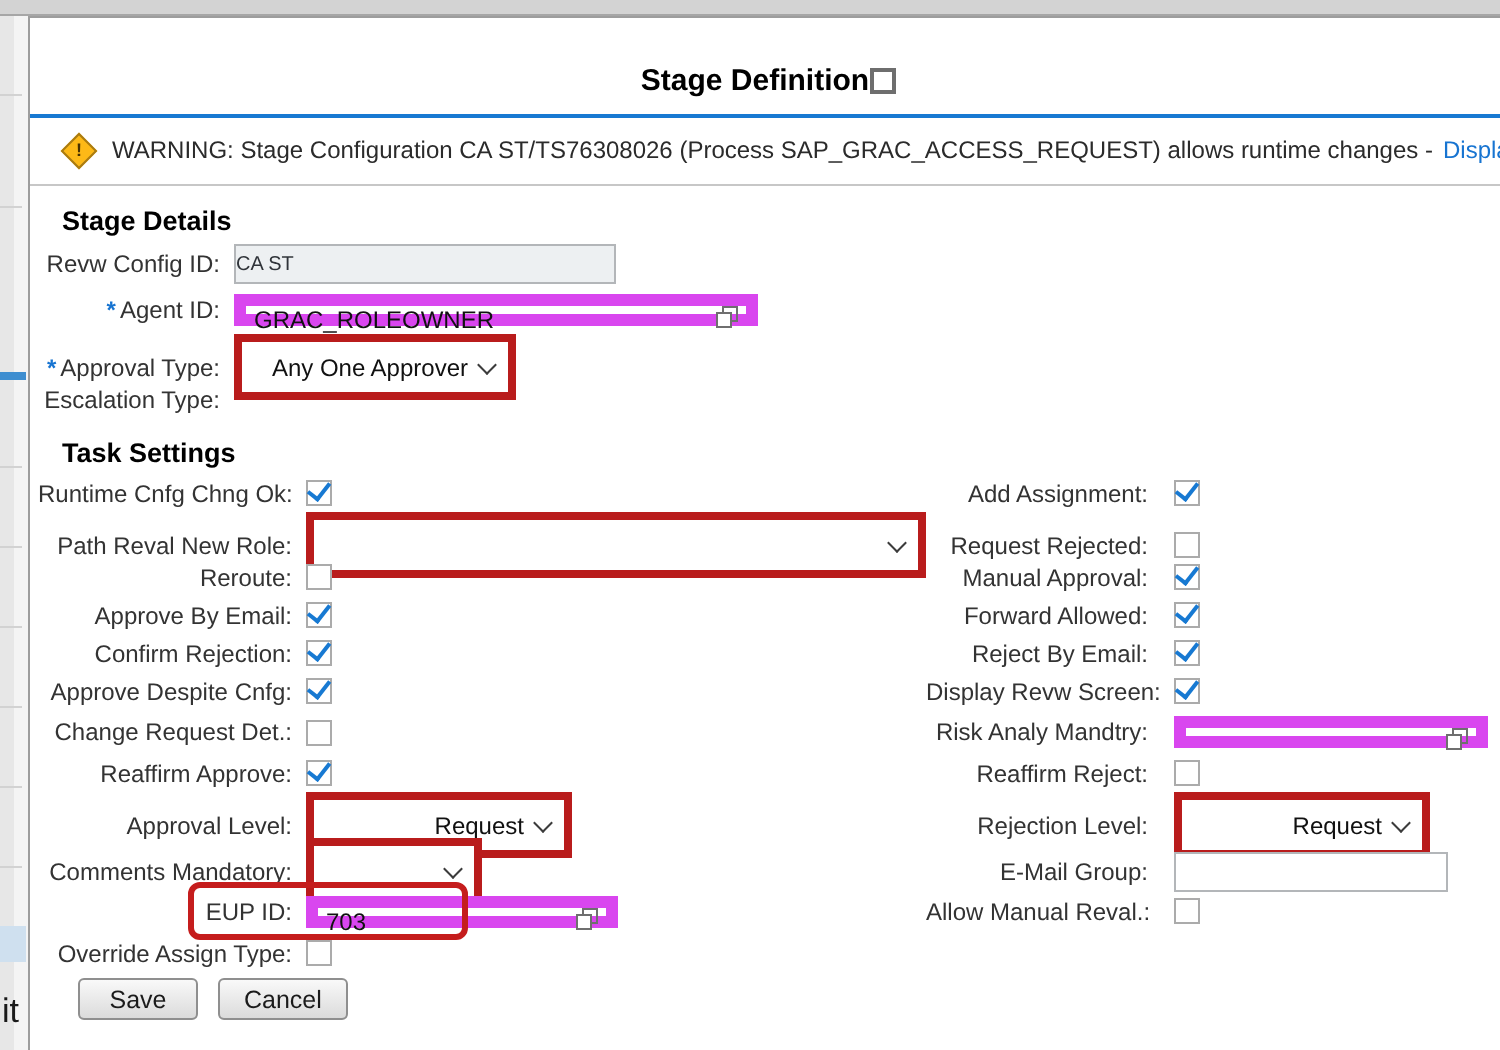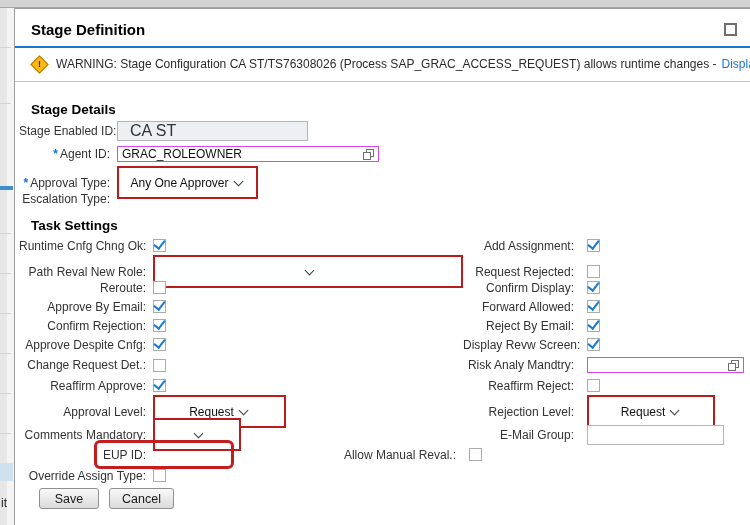--- a/index.html
+++ b/index.html
@@ -5,65 +5,65 @@
   html,body{margin:0;padding:0;background:#fff;}
   .page{position:relative;width:750px;height:525px;overflow:hidden;background:#fff;
         font-family:"Liberation Sans",sans-serif;-webkit-font-smoothing:antialiased;}
   .top-strip{position:absolute;left:0;top:0;width:750px;height:8px;background:#d3d3d3;
              border-bottom:1px solid #a6a6a6;box-sizing:border-box;}
   .left-strip{position:absolute;left:0;top:8px;width:14px;height:517px;
               background:linear-gradient(90deg,#e7e7e7 0,#e7e7e7 7px,#f4f4f4 7px,#f4f4f4 14px);}
   .ls-line{position:absolute;left:0;width:11px;height:1px;background:#d2d2d2;}
   .ls-blue{position:absolute;left:0;width:13px;height:4px;background:#3e8ed0;}
   .ls-sel{position:absolute;left:0;width:13px;height:18px;background:#cfe0ef;}
-  .ls-text{position:absolute;left:1px;font-size:12px;color:#1a1a1a;}
+  .ls-text{position:absolute;left:1px;font-size:17px;color:#1a1a1a;}
 
   .dialog{position:absolute;left:14px;top:8px;width:736px;height:517px;background:#fff;
           border-left:1px solid #9d9d9d;border-top:1px solid #9d9d9d;box-sizing:border-box;}
 
-  .title-row{display:flex;justify-content:space-between;align-items:center;
-             padding:8px 10px 5px 16px;height:24px;box-sizing:content-box;}
+  .title-row{display:flex;justify-content:center;align-items:center;
+             padding:19px 10px 5px 16px;height:24px;box-sizing:content-box;}
   .title-row h1{font-size:15px;font-weight:bold;margin:0;color:#000;}
   .max-icon{width:9px;height:9px;border:2px solid #6e6e6e;margin-right:3px;cursor:pointer;}
 
   .accent{height:2px;background:#1779d2;}
 
   .warning-bar{display:flex;align-items:center;gap:5px;padding:9px 16px 10px 16px;
                border-bottom:1px solid #c7c7c7;font-size:12px;color:#2b2b2b;white-space:nowrap;}
   .warn-icon{width:11px;height:11px;transform:rotate(45deg);background:#fdb917;
              border:1px solid #a97b12;display:flex;align-items:center;justify-content:center;
              flex:none;margin:0 5px 0 2px;}
   .warn-icon i{transform:rotate(-45deg);font-style:normal;font-weight:bold;font-size:9px;
                color:#473000;line-height:1;}
   .help-link{color:#1774d1;cursor:pointer;text-decoration:none;}
 
   .section-heading{font-size:13.5px;font-weight:bold;color:#000;margin:0;padding-left:16px;}
-  .sh1{margin-top:20px;}
+  .sh1{margin-top:10px;}
   .sh2{margin-top:8px;}
 
   .sd-grid,.ts-grid{padding-left:4px;margin-top:3px;}
   .sdrow{display:grid;grid-template-columns:98px 1fr;align-items:center;}
   .trow{display:grid;grid-template-columns:134px 310px 118px 1fr;align-items:center;position:relative;}
   .h17{height:17px}.h19{height:19px}.h22{height:22px}.h23{height:23px}.h24{height:24px}.h25{height:25px}
 
   .lbl{font-size:12px;color:#333;text-align:right;padding-right:7px;white-space:nowrap;overflow:hidden;}
   .req{color:#1774d1;font-weight:bold;margin-right:2px;}
 
-  .tf{height:20px;border:1px solid #b3b6b9;background:#fff;font-size:16px;color:#111;
-      padding:0 12px;box-sizing:border-box;font-family:inherit;}
+  .tf{height:20px;border:1px solid #b3b6b9;background:#fff;font-size:10px;color:#111;
+      padding:0 0;box-sizing:border-box;font-family:inherit;}
   .tf.readonly{background:#edf0f2;color:#30343a;}
-  .wrap{display:flex;align-items:center;border:1px solid #d946ef;height:16px;
+  .wrap{display:flex;align-items:flex-start;border:6px solid #d946ef;height:16px;
         box-sizing:border-box;background:#fff;}
   .wrap input{border:none;outline:none;flex:1;min-width:0;font-size:12px;color:#111;
               padding:0 4px;font-family:inherit;background:transparent;}
   .vh{flex:none;width:11px;height:11px;position:relative;margin-right:4px;cursor:pointer;}
   .vh::before{content:"";position:absolute;right:0;top:0;width:6px;height:6px;border:1px solid #6f6f6f;}
   .vh::after{content:"";position:absolute;left:0;bottom:0;width:6px;height:6px;border:1px solid #6f6f6f;background:#fff;}
 
-  .dd{display:flex;align-items:center;justify-content:center;border:2px solid #b91c1c;
+  .dd{display:flex;align-items:center;justify-content:flex-end;border:4px solid #b91c1c;
       height:33px;box-sizing:border-box;background:#fff;padding:0 7px 0 4px;font-size:12px;
       color:#111;cursor:pointer;}
   .chev{width:6px;height:6px;border-right:1.6px solid #3c3c3c;border-bottom:1.6px solid #3c3c3c;
         transform:rotate(45deg);margin-top:-3px;flex:none;margin-left:6px;}
 
   .cb{width:13px;height:13px;border:1px solid #ababab;background:#fff;display:inline-block;
       position:relative;box-sizing:border-box;cursor:pointer;}
   .cb[data-checked="true"]::after{content:"";position:absolute;left:2px;top:-2px;width:5px;
       height:9px;border-right:2px solid #1779d2;border-bottom:2px solid #1779d2;transform:rotate(38deg);}
   .c4{margin-left:6px;}
@@ -110,21 +110,21 @@
           <i>!</i>
         </span>
       <span>WARNING: Stage Configuration CA ST/TS76308026 (Process SAP_GRAC_ACCESS_REQUEST) allows runtime changes -</span>
       <a class="help-link">Display Help</a>
     </div>
 
     <h2 class="section-heading sh1">Stage Details</h2>
 
     <div class="sd-grid">
       <div class="sdrow h22">
-        <span class="lbl">Stage Enabled ID:</span>
+        <span class="lbl">Revw Config ID:</span>
         <input class="tf readonly" style="width: 191px;" readonly="" value="CA ST">
       </div>
       <div class="sdrow h24">
         <span class="lbl"><span class="req">*</span><span>Agent ID:</span></span>
         <div class="wrap" style="width:262px">
           <input value="GRAC_ROLEOWNER" style="">
           <span class="vh"></span>
         </div>
       </div>
       <div class="sdrow h22">
@@ -156,21 +156,21 @@
           <span></span>
           <span class="chev"></span>
         </div>
         <span class="lbl">Request Rejected:</span>
         <span class="cb c4" data-checked="false"></span>
       </div>
 
       <div class="trow h19">
         <span class="lbl">Reroute:</span>
         <span class="cb" data-checked="false"></span>
-        <span class="lbl">Confirm Display:</span>
+        <span class="lbl">Manual Approval:</span>
         <span class="cb c4" data-checked="true"></span>
       </div>
 
       <div class="trow h19">
         <span class="lbl">Approve By Email:</span>
         <span class="cb" data-checked="true"></span>
         <span class="lbl">Forward Allowed:</span>
         <span class="cb c4" data-checked="true"></span>
       </div>
 
@@ -224,20 +224,24 @@
           <span></span>
           <span class="chev"></span>
         </div>
         <span class="lbl">E-Mail Group:</span>
         <input class="tf c4" style="width: 137px;" value="">
       </div>
 
       <div class="trow h25">
         <div class="red-box"></div>
         <span class="lbl">EUP ID:</span>
+        <div class="wrap" style="width:156px">
+          <input value="703" style="">
+          <span class="vh"></span>
+        </div>
         <span class="lbl">Allow Manual Reval.:</span>
         <span class="cb c4" data-checked="false"></span>
       </div>
 
       <div class="trow h17">
         <span class="lbl">Override Assign Type:</span>
         <span class="cb" data-checked="false"></span>
         <span></span>
           <span></span>
       </div>

